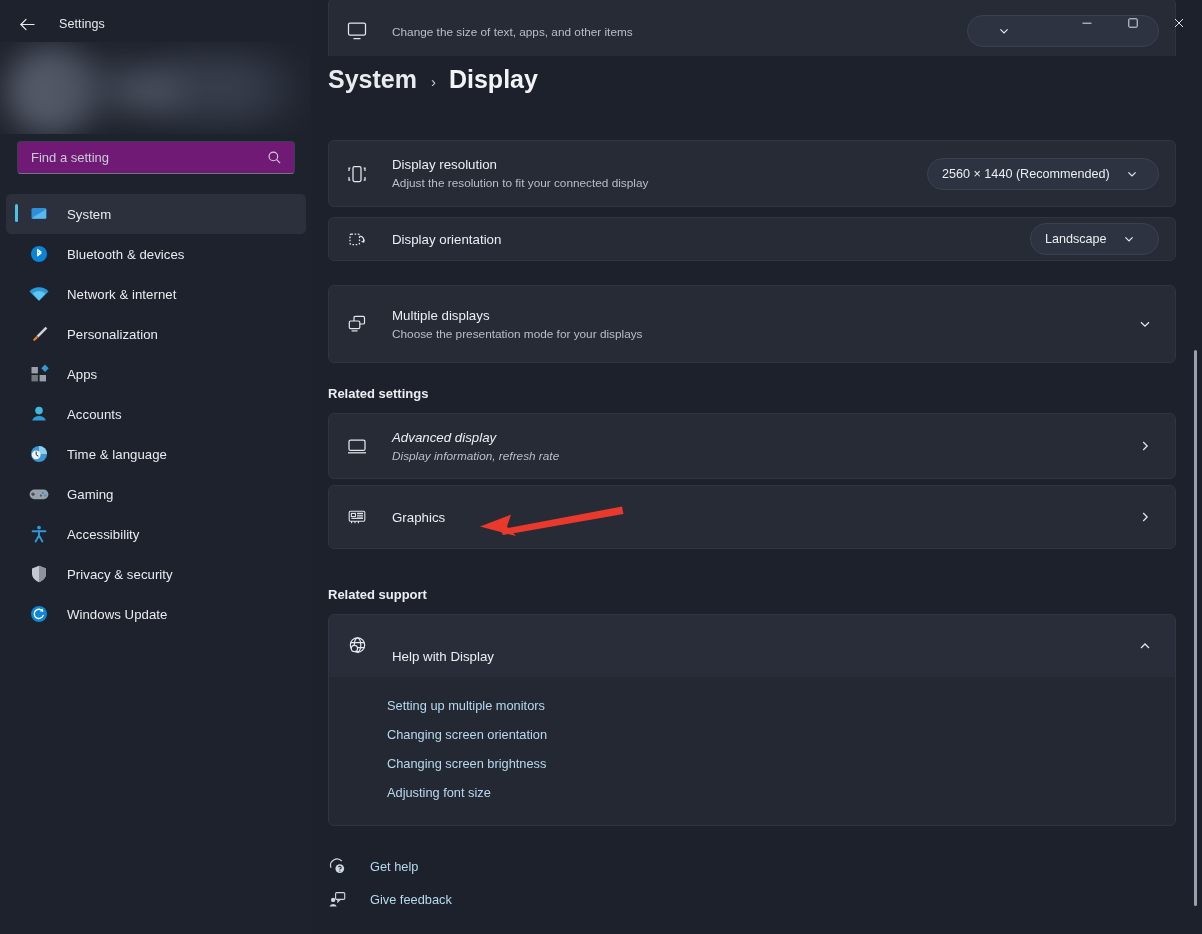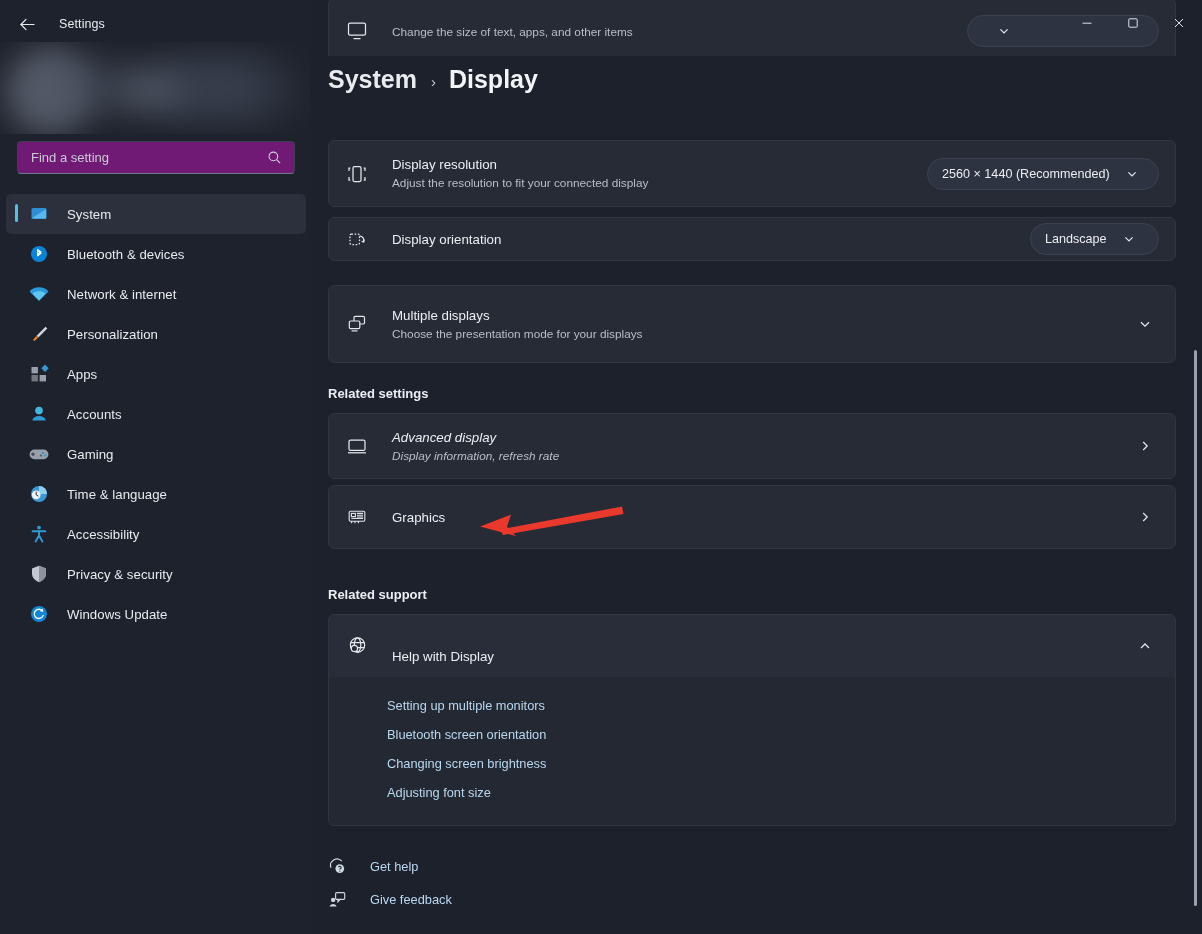--- a/index.html
+++ b/index.html
@@ -434,41 +434,41 @@
           <svg width="20" height="20" viewBox="0 0 20 20">
             <circle cx="10" cy="6.6" r="3.8" fill="#41b8e0"></circle>
             <path d="M3.2 16.6 A7 6 0 0 1 16.8 16.6 Z" fill="#2f9ad6"></path>
           </svg>
         </span>
         <span class="nav-label">Accounts</span>
       </div>
 
       <div class="nav-item">
         <span class="nav-icon">
+          <svg width="20" height="20" viewBox="0 0 20 20">
+            <circle cx="10" cy="10" r="8" fill="#3b98d4"></circle>
+            <path d="M10 2 A8 8 0 0 1 18 10 L10 10 Z" fill="#8fd0ef"></path>
+            <circle cx="7.2" cy="10.8" r="4.4" fill="#eef2f5"></circle>
+            <path d="M7.2 7.6 L7.2 10.8 L9.4 12.2" stroke="#2a2f38" stroke-width="1" fill="none"></path>
+          </svg>
+        </span>
+        <span class="nav-label">Time &amp; language</span>
+      </div>
+
+      <div class="nav-item">
+        <span class="nav-icon">
           <svg width="22" height="20" viewBox="0 0 22 20">
             <rect x="1.6" y="5.6" width="18.8" height="9.6" rx="4.8" fill="#9aa0ab"></rect>
             <path d="M5 8.4 L5 12 M3.2 10.2 L6.8 10.2" stroke="#3c4149" stroke-width="1.2"></path>
             <circle cx="15" cy="8.9" r="1.2" fill="#2f9ad6"></circle>
             <circle cx="17.3" cy="11.4" r="1.2" fill="#2f9ad6"></circle>
             <circle cx="12.9" cy="11.6" r="1.1" fill="#4f555e"></circle>
           </svg>
         </span>
         <span class="nav-label">Gaming</span>
-      </div>
-
-      <div class="nav-item">
-        <span class="nav-icon">
-          <svg width="20" height="20" viewBox="0 0 20 20">
-            <circle cx="10" cy="10" r="8" fill="#3b98d4"></circle>
-            <path d="M10 2 A8 8 0 0 1 18 10 L10 10 Z" fill="#8fd0ef"></path>
-            <circle cx="7.2" cy="10.8" r="4.4" fill="#eef2f5"></circle>
-            <path d="M7.2 7.6 L7.2 10.8 L9.4 12.2" stroke="#2a2f38" stroke-width="1" fill="none"></path>
-          </svg>
-        </span>
-        <span class="nav-label">Time &amp; language</span>
       </div>
 
       <div class="nav-item">
         <span class="nav-icon">
           <svg width="20" height="20" viewBox="0 0 20 20" stroke="#2f9ad6" stroke-width="1.9" fill="none" stroke-linecap="round">
             <circle cx="10" cy="3.6" r="1.9" fill="#2f9ad6" stroke="none"></circle>
             <path d="M3.6 7.3 L16.4 7.3"></path>
             <path d="M10 7.3 L10 11.6"></path>
             <path d="M10 11.6 L6.6 17.4 M10 11.6 L13.4 17.4"></path>
           </svg>
@@ -640,21 +640,21 @@
           </span>
           <span class="support-title">Help with Display</span>
           <span class="chev" style="width:28px;">
             <svg width="14" height="14" viewBox="0 0 14 14" fill="none" stroke="#e4e7ec" stroke-width="1.25">
                 <path d="M3 9 L7 5 L11 9"></path>
               </svg>
           </span>
         </div>
         <div class="support-body">
           <a class="support-link">Setting up multiple monitors</a>
-          <a class="support-link">Bluetooth screen orientation</a>
+          <a class="support-link">Changing screen orientation</a>
           <a class="support-link">Changing screen brightness</a>
           <a class="support-link">Adjusting font size</a>
         </div>
       </div>
 
       <div class="footer-link" style="top:856px;">
         <span class="footer-icon">
           <svg width="19" height="19" viewBox="0 0 20 20" fill="none" stroke="#cfd8e2" stroke-width="1.25">
             <path d="M3.2 11.4 A6.8 6.8 0 0 1 14.6 4.4"></path>
             <circle cx="12.4" cy="12.2" r="4.6" fill="#cfd8e2" stroke="none"></circle>

